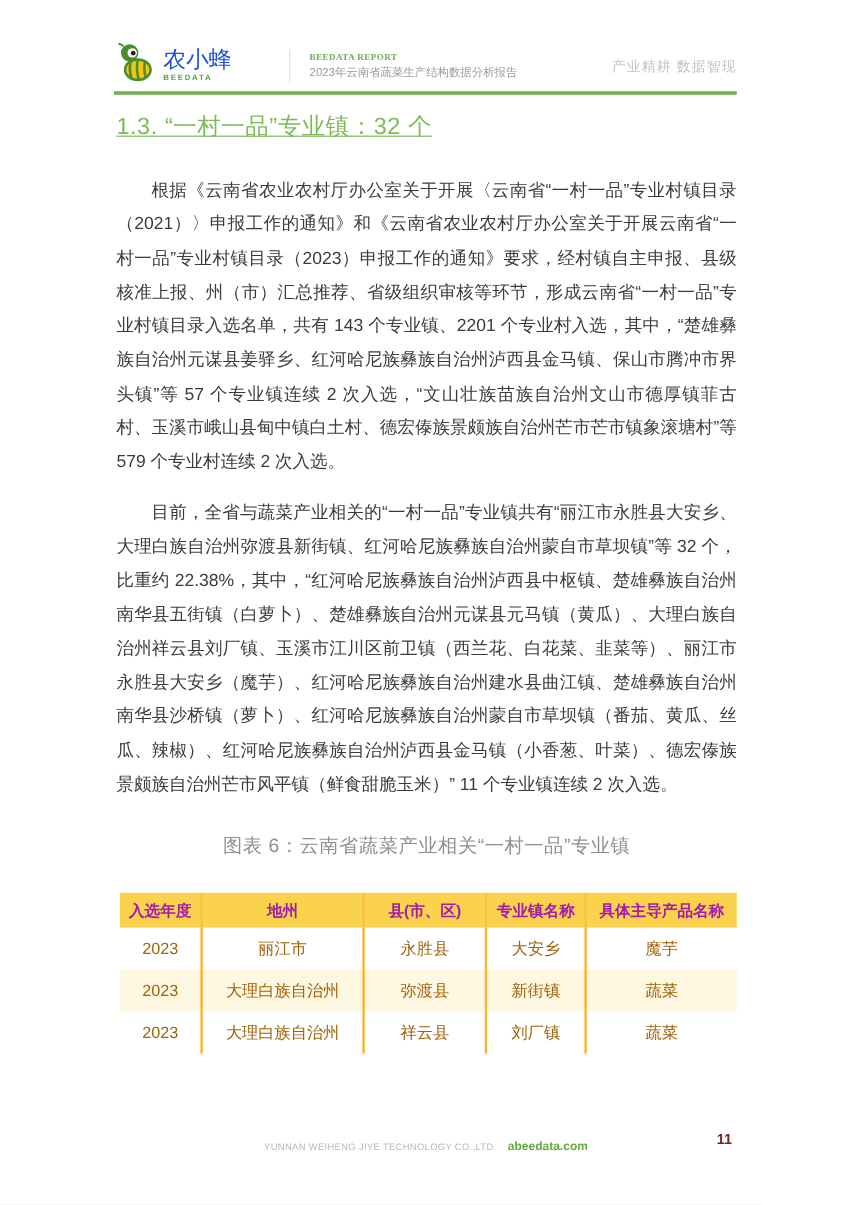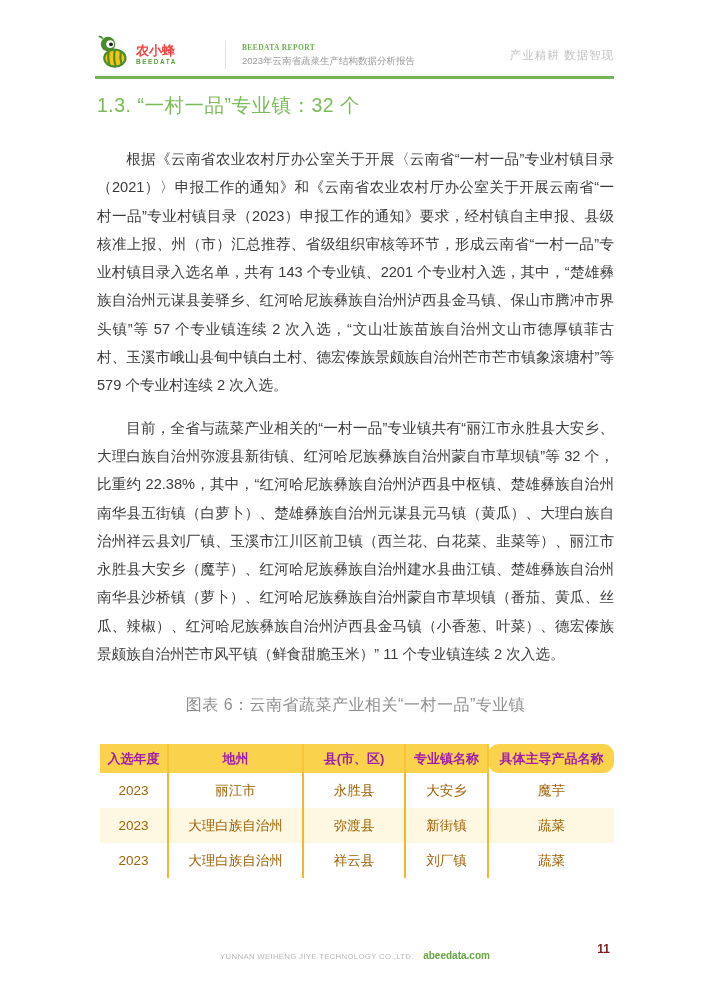--- a/index.html
+++ b/index.html
@@ -12,36 +12,37 @@
     color:#3d3d3d;
     overflow:hidden;
   }
   
   .header{
     position:absolute;top:34px;left:97px;right:96px;
     display:flex;align-items:center;height:42px;
   }
   .logo{display:flex;align-items:center;gap:5px;}
   .logo-text{display:flex;flex-direction:column;line-height:1.05;}
-  .logo-name{font-size:13px;font-weight:bold;color:#ef4444;}
+  .logo-name{font-size:19px;font-weight:normal;color:#1d4ed8;}
   .logo-sub{font-size:6.5px;font-weight:bold;color:#59a13f;letter-spacing:1.5px;margin-top:2px;}
   .header-divider{width:1px;height:28px;background:#e0e0e0;margin-left:48px;}
   .report-info{margin-left:16px;line-height:1.35;}
   .report-label{font-size:7.5px;font-weight:bold;color:#6fae52;letter-spacing:.4px;font-family:Liberation Serif, serif;}
   .report-title{font-size:9.5px;color:#9a9a9a;margin-top:2px;}
   .tagline{margin-left:auto;font-size:11.5px;color:#c2c2c2;letter-spacing:1px;}
   .header-rule{
     position:absolute;top:76px;left:95px;width:519px;height:3px;
     background:#76b158;
   }
   
   .main{position:absolute;top:92px;left:97px;width:517px;}
   .section-heading{
     margin:0;font-size:19.5px;font-weight:500;color:#7cbb58;
     letter-spacing:.5px;
+    text-decoration:underline;
   }
   .para{
     margin:0;margin-top:26px;
     font-size:14.6px;line-height:28.3px;
     text-align:justify;text-justify:inter-ideograph;
     color:#3b3b3b;text-indent:2em;
   }
   .para + .para{margin-top:14px;}
   .figure-caption{
     margin-top:27px;text-align:center;
@@ -52,21 +53,21 @@
     margin-top:28px;width:514px;margin-left:3px;
     border-collapse:collapse;table-layout:fixed;
     font-size:13.5px;
   }
   .data-table th{
     background:#fbd24b;color:#a21caf;font-weight:bold;
     height:27px;font-size:13px;
     border-left:2px solid #f9c33a;border-right:2px solid #f9c33a;
   }
   .data-table th:first-child{border-left:none;}
-  .data-table th:last-child{border-right:none;border-radius:11px;}
+  .data-table th:last-child{border-right:none;}
   .data-table td{
     height:33px;text-align:center;color:#a16207;
     border-left:2px solid #f7b52c;border-right:2px solid #f7b52c;
   }
   .data-table td:first-child{border-left:none;}
   .data-table td:last-child{border-right:none;}
   .data-table tr.stripe td{background:#fef8e3;}
   .col-year{width:68px;}
   .col-prefecture{width:135px;}
   .col-county{width:102px;}

